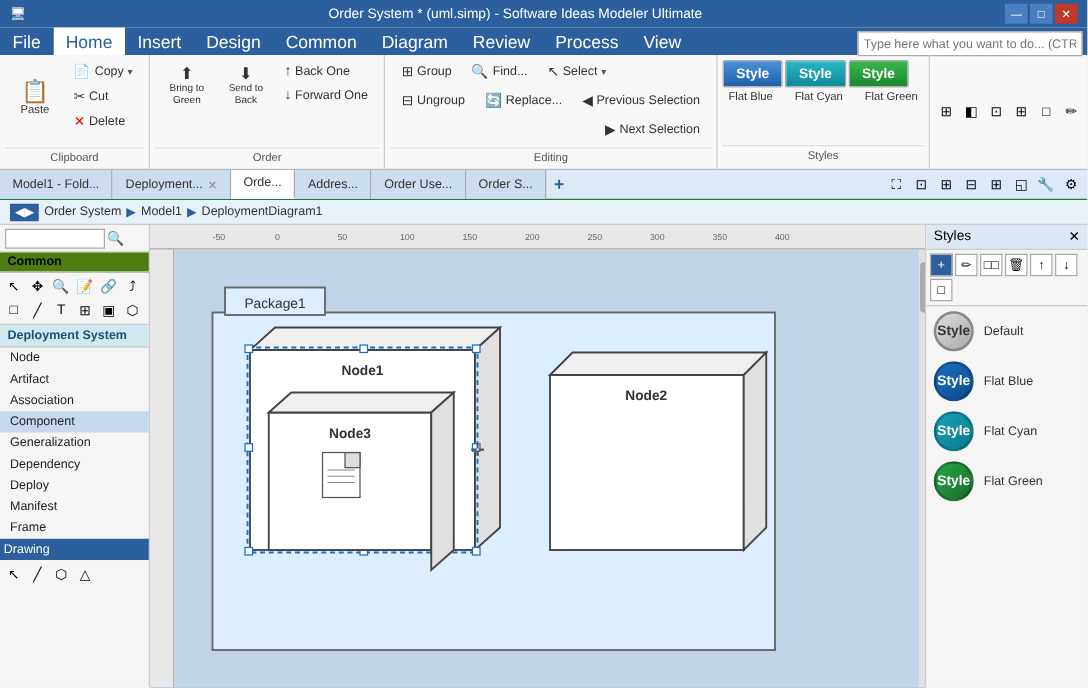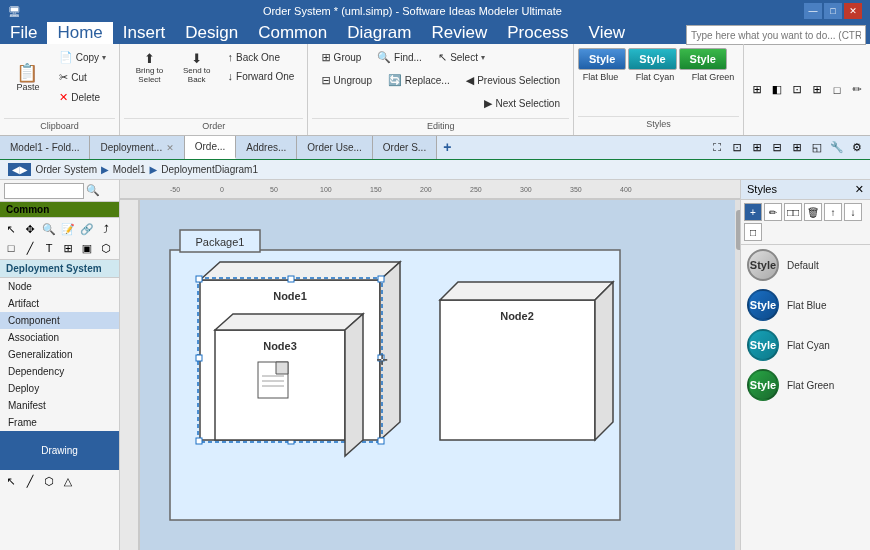--- a/index.html
+++ b/index.html
@@ -7,21 +7,21 @@
 
     
     #title-bar { background: #2c5f9e; color: white; height: 22px; display: flex; align-items: center; justify-content: space-between; padding: 0 8px; }
     #title-bar .title { flex: 1; text-align: center; font-size: 11px; }
     #title-bar .win-controls { display: flex; gap: 2px; }
     #title-bar .win-btn { width: 18px; height: 16px; background: #4a7fc1; border: none; color: white; font-size: 9px; cursor: pointer; display: flex; align-items: center; justify-content: center; }
     #title-bar .win-btn.close { background: #c0392b; }
 
     
     #menu-bar { background: #2c5f9e; display: flex; align-items: center; height: 22px; }
-    .menu-item { color: white; padding: 2px 10px; font-size: 17px; cursor: pointer; height: 100%; display: flex; align-items: center; }
+    .menu-item { color: white; padding: 2px 10px; font-size: 14px; cursor: pointer; height: 100%; display: flex; align-items: center; }
     .menu-item:hover, .menu-item.active { background: #1a4a80; }
     .menu-item.active { background: white; color: #2c5f9e; }
 
     
     #ribbon { background: #f8f8f8; border-bottom: 1px solid #bbb; display: flex; height: 92px; }
     .ribbon-group { display: flex; flex-direction: column; border-right: 1px solid #ccc; padding: 2px 4px; }
     .ribbon-group-label { font-size: 9px; color: #555; text-align: center; margin-top: auto; padding: 2px; border-top: 1px solid #ddd; }
     .ribbon-row { display: flex; align-items: flex-start; gap: 2px; padding: 2px; }
     .ribbon-btn { display: flex; flex-direction: column; align-items: center; justify-content: center; padding: 2px 4px; cursor: pointer; border: 1px solid transparent; border-radius: 2px; min-width: 36px; font-size: 9px; color: #333; text-align: center; }
     .ribbon-btn .icon { font-size: 18px; line-height: 1; }
@@ -61,21 +61,21 @@
     
     #left-sidebar { width: 120px; background: #f5f5f5; border-right: 1px solid #ccc; display: flex; flex-direction: column; }
     #sidebar-search { height: 22px; display: flex; align-items: center; border-bottom: 1px solid #ccc; padding: 0 4px; }
     #sidebar-search input { width: 80px; height: 16px; font-size: 9px; border: 1px solid #aaa; padding: 0 2px; }
     .sidebar-section-label { background: #4d7c0f; padding: 2px 6px; font-size: 10px; font-weight: bold; border-bottom: 1px solid #ccc; }
     .sidebar-tools { display: flex; flex-wrap: wrap; padding: 2px; gap: 1px; border-bottom: 1px solid #ccc; }
     .tool-btn { width: 18px; height: 18px; display: flex; align-items: center; justify-content: center; cursor: pointer; font-size: 11px; border: 1px solid transparent; }
     .diagram-label { background: #d0e8f0; padding: 3px 6px; font-size: 10px; font-weight: bold; border-bottom: 1px solid #ccc; color: #1a5070; }
     .sidebar-item { padding: 3px 8px; font-size: 10px; cursor: pointer; color: #222; }
     .sidebar-item.selected { background: #c5d8f0; }
-    #drawing-label { background: #2c5f9e; color: white; text-align: center; padding: 14px; font-size: 10px; }
+    #drawing-label { background: #2c5f9e; color: white; padding: 3px; font-size: 10px; }
     .drawing-tools { display: flex; flex-wrap: wrap; padding: 2px; gap: 1px; }
 
     
     #canvas-area { flex: 1; background: #1d4ed8; overflow: hidden; position: relative; }
     .ruler-h { position: absolute; top: 0; left: 0; right: 0; height: 20px; background: #e8e8e8; border-bottom: 1px solid #aaa; }
     .ruler-v { position: absolute; top: 20px; left: 0; bottom: 0; width: 20px; background: #e8e8e8; border-right: 1px solid #aaa; }
 
     
     #svg-canvas { position: absolute; top: 0; left: 0; width: 100%; height: 100%; }
 
@@ -148,21 +148,21 @@
         </div>
       </div>
     </div>
     <div class="ribbon-group-label">Clipboard</div>
   </div>
 
   <div class="ribbon-group">
     <div class="ribbon-row">
       <div class="ribbon-btn">
         <span class="icon-sm">⬆</span>
-        <span style="font-size:8px;">Bring to Select</span>
+        <span style="font-size:8px;">Bring to Green</span>
       </div>
       <div class="ribbon-btn">
         <span class="icon-sm">⬇</span>
         <span style="font-size:8px;">Send to Back</span>
       </div>
       <div style="display:flex;flex-direction:column;gap:1px;">
         <div class="ribbon-btn-sm">
           <span class="icon-xs">↑</span>
           <span>Back One</span>
         </div>
@@ -300,22 +300,22 @@
       <div class="tool-btn">□</div>
       <div class="tool-btn">╱</div>
       <div class="tool-btn">T</div>
       <div class="tool-btn">⊞</div>
       <div class="tool-btn">▣</div>
       <div class="tool-btn">⬡</div>
     </div>
     <div class="diagram-label">Deployment System</div>
     <div class="sidebar-item">Node</div>
     <div class="sidebar-item">Artifact</div>
+    <div class="sidebar-item">Association</div>
     <div class="sidebar-item selected">Component</div>
-    <div class="sidebar-item">Association</div>
     <div class="sidebar-item">Generalization</div>
     <div class="sidebar-item">Dependency</div>
     <div class="sidebar-item">Deploy</div>
     <div class="sidebar-item">Manifest</div>
     <div class="sidebar-item">Frame</div>
     <div id="drawing-label">Drawing</div>
     <div class="drawing-tools">
       <div class="tool-btn">↖</div>
       <div class="tool-btn">╱</div>
       <div class="tool-btn">⬡</div>

